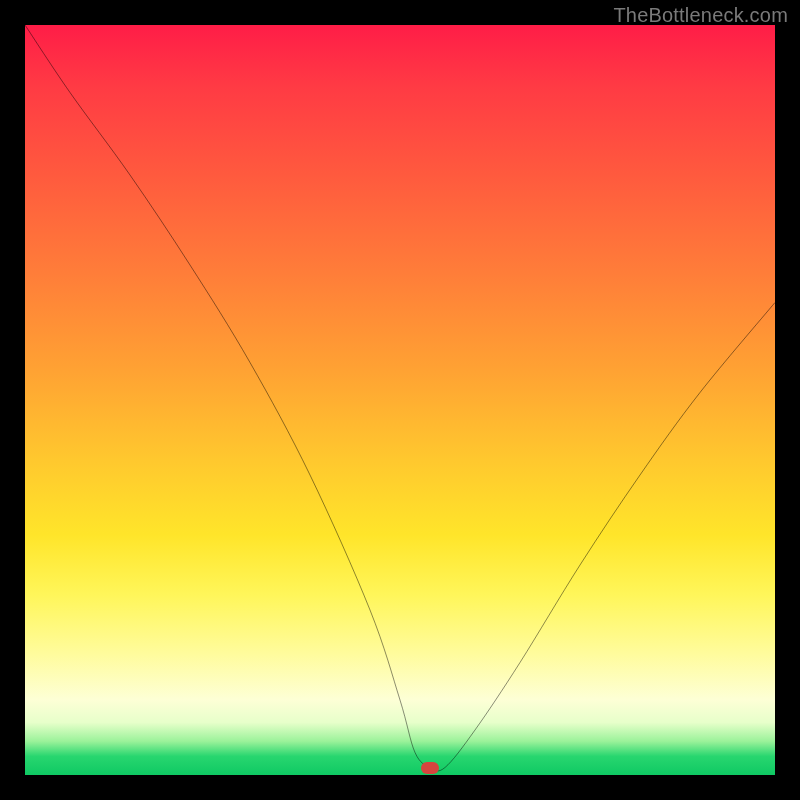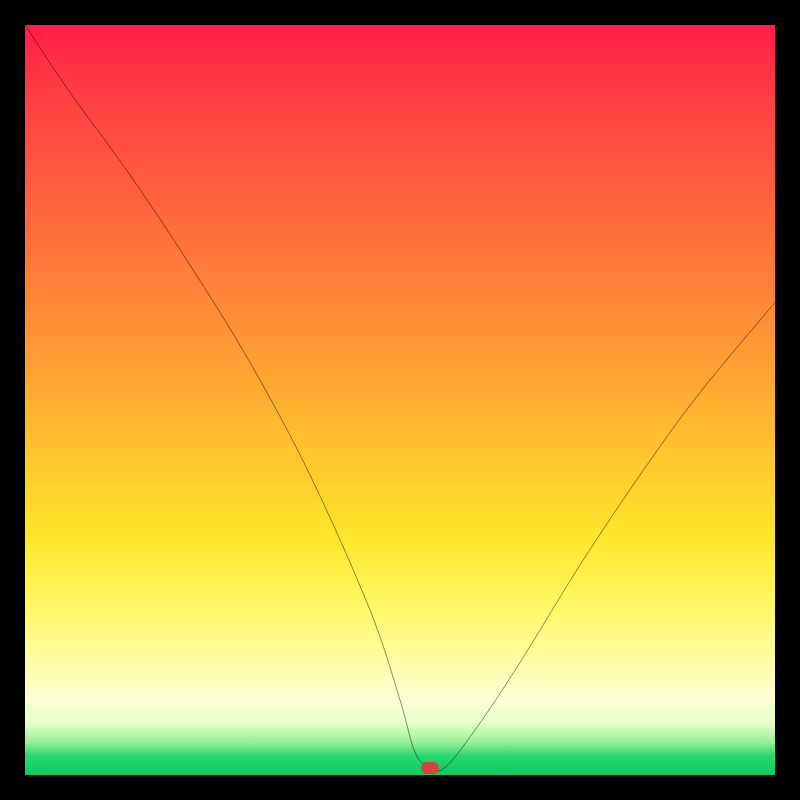--- a/index.html
+++ b/index.html
@@ -74,20 +74,21 @@
     height: 12px;
     border-radius: 6px;
     background: #d6443e;
     transform: translate(-50%, -50%);
   }
 </style>
 </head>
 <body>
 
 <div class="frame">
+  <div class="watermark">TheBottleneck.com</div>
 
   <div class="plot">
     <div class="gradient"></div>
 
     <svg class="curve" viewBox="0 0 100 100" preserveAspectRatio="none">
       <path d="M 0 0 C 1 1.5, 3.6666666666666665 5.666666666666666, 6 9 C 8.333333333333334 12.333333333333334, 11.333333333333336 16.166666666666668, 14.000000000000002 20 C 16.666666666666668 23.833333333333332, 19.333333333333332 27.833333333333336, 22 32 C 24.666666666666668 36.166666666666664, 27.333333333333332 40.33333333333333, 30 44.99999999999999 C 32.666666666666664 49.66666666666666, 35.333333333333336 54.5, 38 60 C 40.666666666666664 65.5, 44 73, 46 78 C 48 83, 49 86.83333333333333, 50 90 C 51 93.16666666666667, 51.333333333333336 95.5, 52 97 C 52.666666666666664 98.5, 53.33333333333333 98.66666666666667, 54 99 C 54.66666666666667 99.33333333333333, 55.00000000000001 99.83333333333333, 56.00000000000001 99 C 57.00000000000001 98.16666666666667, 58.333333333333336 96.33333333333333, 60 94 C 61.666666666666664 91.66666666666667, 63.666666666666664 88.66666666666667, 66 85 C 68.33333333333333 81.33333333333333, 71.33333333333333 76.16666666666667, 74 72 C 76.66666666666667 67.83333333333333, 79.33333333333333 63.833333333333336, 82 60 C 84.66666666666667 56.166666666666664, 87 52.833333333333336, 90 49 C 93 45.166666666666664, 98.33333333333333 39, 100 37" fill="none" stroke="#000000" stroke-width="0.45" vector-effect="non-scaling-stroke"></path>
     </svg>
 
     <div class="minpoint" style="left: 54%; top: 99%; background: rgb(214, 68, 62);"></div>
   </div>

